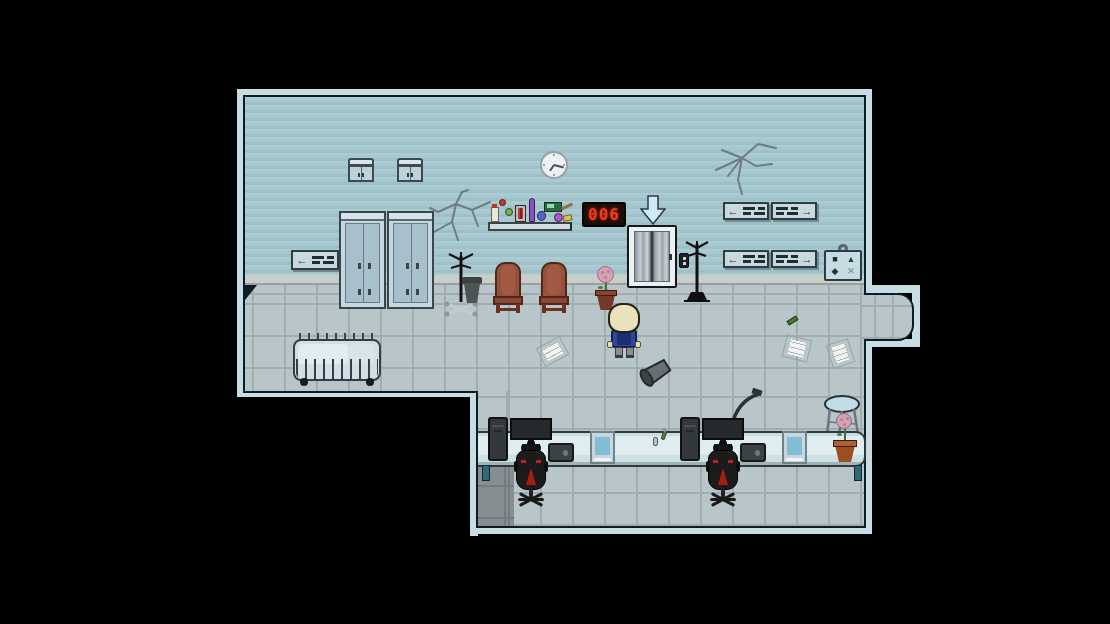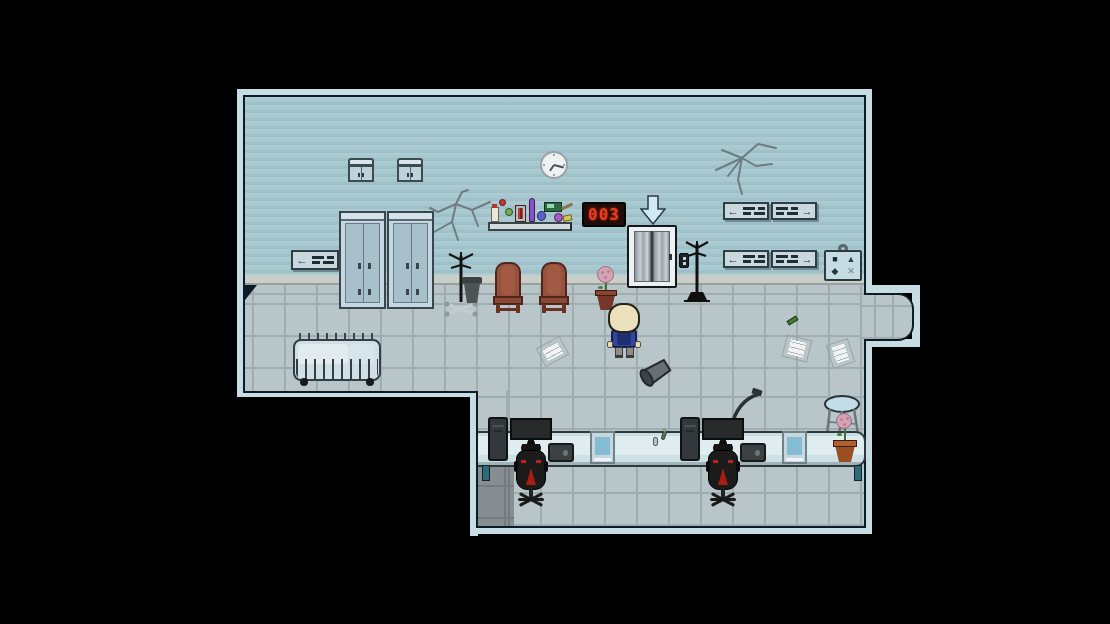--- a/index.html
+++ b/index.html
@@ -244,21 +244,21 @@
   <div class="clock abs">
     <div class="tick" style="left:11px;top:1px"></div>
       <div class="tick" style="left:11px;top:21px"></div>
     <div class="tick" style="left:1px;top:11px"></div>
       <div class="tick" style="left:21px;top:11px"></div>
     <div class="hand" style="top:2px;height:10px;transform:rotate(105deg)"></div>
     <div class="hand" style="top:5px;height:7px;transform:rotate(215deg)"></div>
   </div>
 
   <div class="display abs">
-    <span>003</span>
+    <span>006</span>
   </div>
 
   <svg class="abs" style="left:640px;top:195px" width="26" height="30">
     <polygon points="8,1 18,1 18,14 25,14 13,29 1,14 8,14" fill="#cfeaf6" stroke="#2b3b45" stroke-width="1.5"></polygon>
   </svg>
 
   <div class="elevator abs">
     <div class="doors">
       <div class="door"></div>
       <div class="door"></div>

